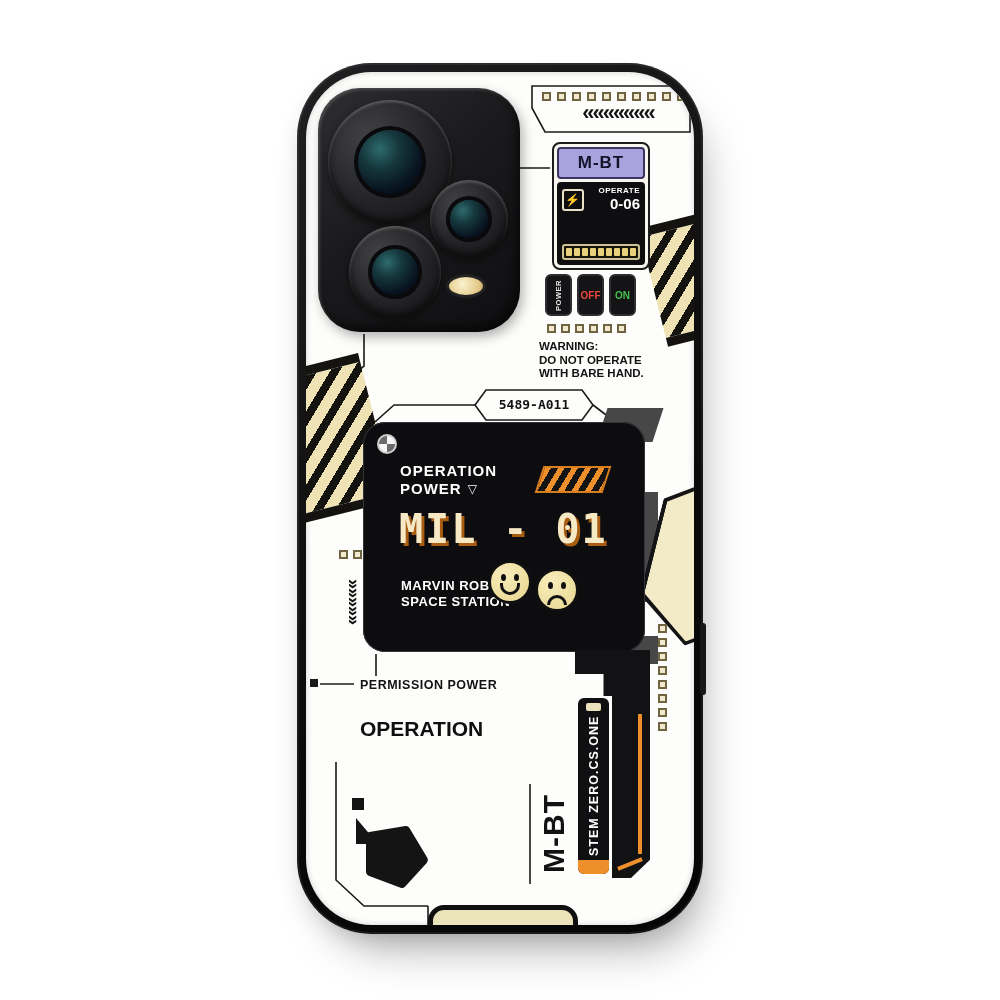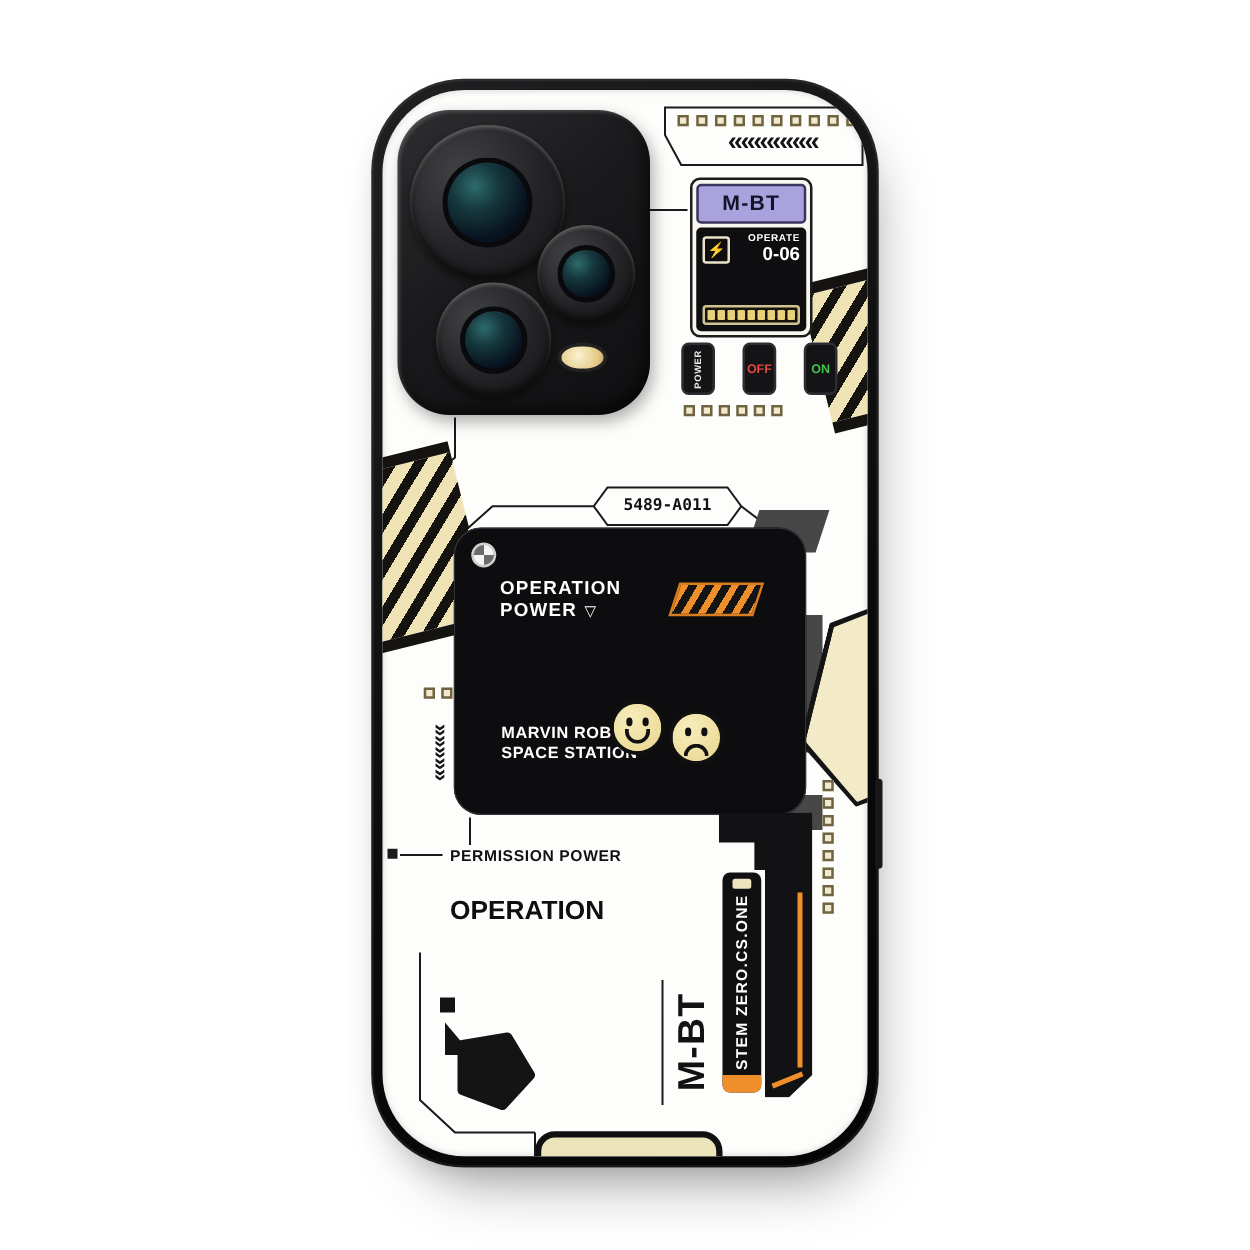--- a/index.html
+++ b/index.html
@@ -64,21 +64,21 @@
   .bolt-box{width:22px;height:22px;border:2px solid #e9e2c8;border-radius:3px;box-sizing:border-box;
     color:#ffffff;display:flex;align-items:center;justify-content:center;font-size:12px;}
   .unit-brand{text-align:right;color:#fff;line-height:1.1;}
   .unit-brand .b1{font-size:8px;font-weight:bold;letter-spacing:.5px;}
   .unit-brand .b2{font-size:15px;font-weight:bold;}
   .battery{height:16px;border:2px solid #cfc393;border-radius:3px;background:#17140c;
     display:flex;gap:2px;padding:2px;box-sizing:border-box;}
   .battery i{flex:1;background:#e8cf79;border-radius:1px;}
 
   
-  .keys{position:absolute;left:239px;top:202px;display:flex;gap:22px;z-index:4;align-items:flex-end;}
+  .keys{position:absolute;left:239px;top:202px;display:flex;gap:5px;z-index:4;align-items:flex-end;}
   .key{width:27px;height:42px;background:#141416;border:2px solid #2e2e32;border-radius:6px;box-sizing:border-box;
     display:flex;align-items:center;justify-content:center;}
   .key .vert{transform:rotate(-90deg);font-size:7.5px;font-weight:bold;color:#e8e8e8;letter-spacing:.5px;white-space:nowrap;}
   .key .off{color:#e8473c;font-size:10px;font-weight:bold;}
   .key .on{color:#44c14e;font-size:10px;font-weight:bold;}
 
   
   .warning{position:absolute;left:233px;top:268px;font-size:11.5px;font-weight:bold;color:#131313;
     line-height:13.5px;z-index:4;}
 
@@ -247,31 +247,37 @@
 
       <div class="sq-row r2">
         <i class="sq"></i>
           <i class="sq"></i>
           <i class="sq"></i>
           <i class="sq"></i>
           <i class="sq"></i>
           <i class="sq"></i>
       </div>
 
+      <div class="warning">
+        <div>WARNING:</div>
+        <div>DO NOT OPERATE</div>
+        <div>WITH BARE HAND.</div>
+      </div>
 
       <div class="serial">5489-A011</div>
 
       <div class="panel">
         <div class="roundel"></div>
         <div class="os1">OPERATION</div>
         <div class="os2">
           <span>POWER</span>
           <span class="tri">▽</span>
         </div>
         <div class="hazard"></div>
+        <div class="model">MIL - 01</div>
         <div class="station1">MARVIN ROBOT</div>
         <div class="station2">SPACE STATION</div>
         <div class="face-icon smile">
           <span class="eye l"></span>
             <span class="eye r"></span>
             <span class="mouth"></span>
         </div>
         <div class="face-icon sad">
           <span class="eye l"></span>
             <span class="eye r"></span>

